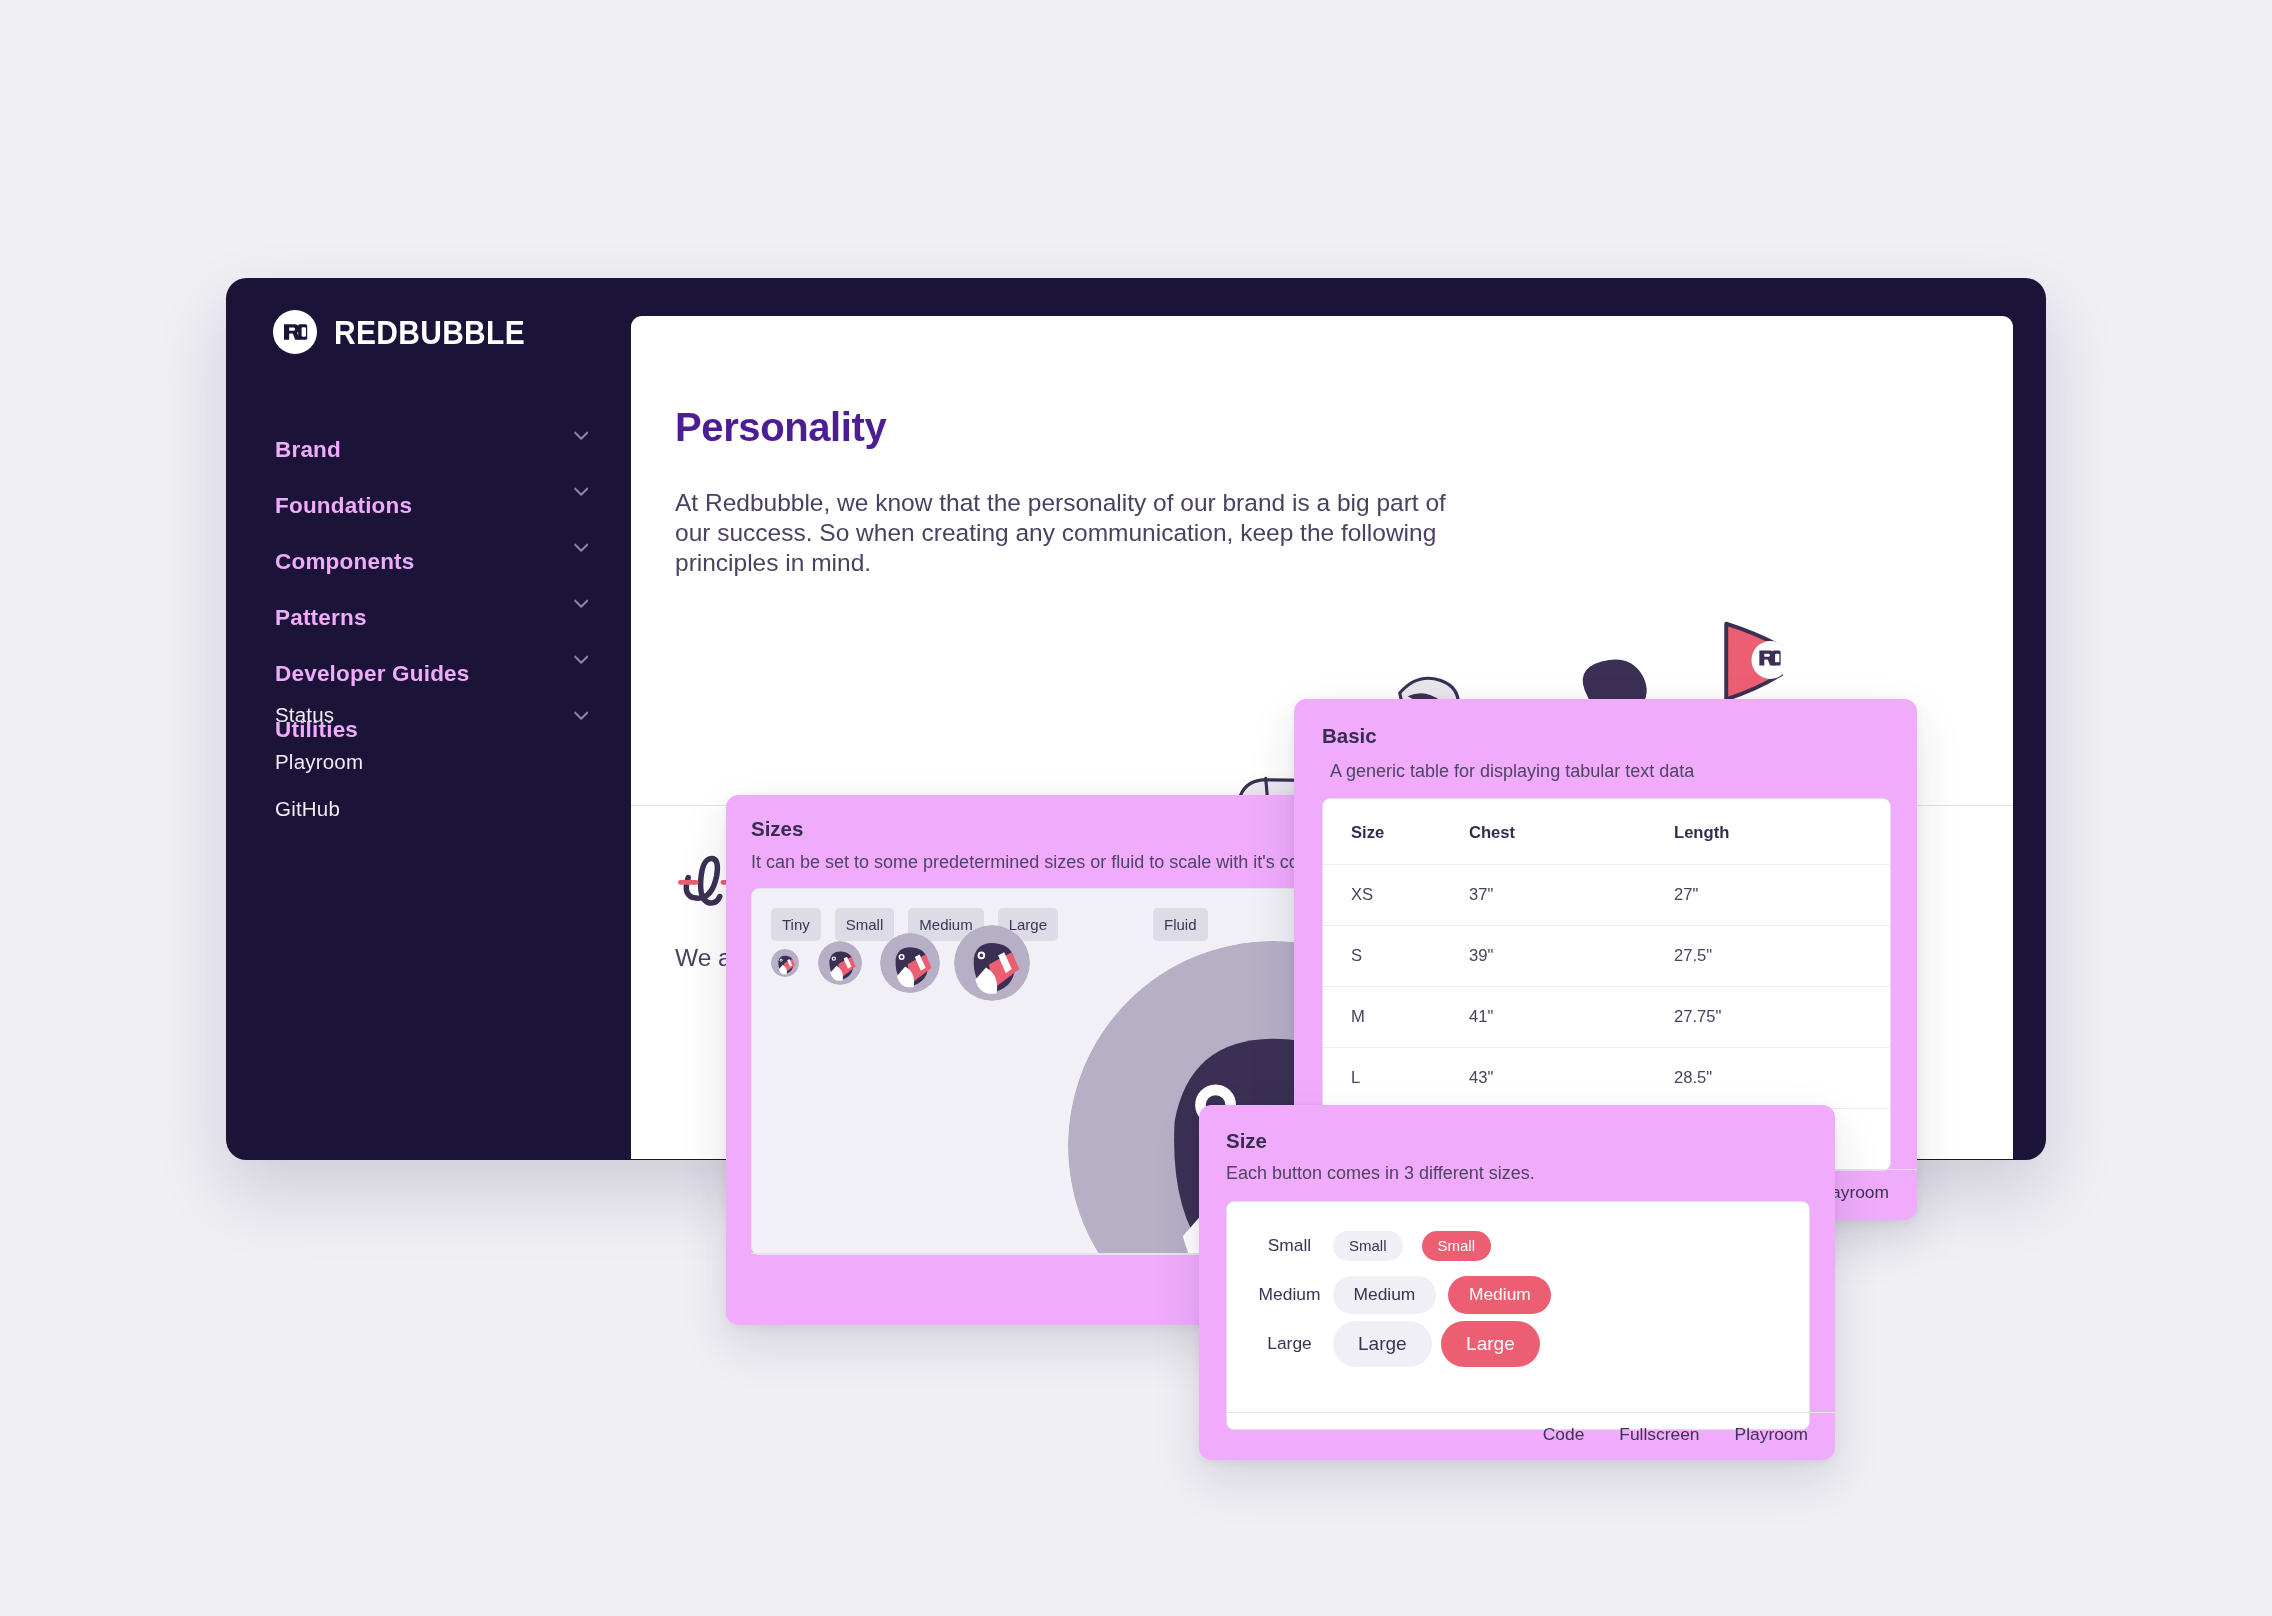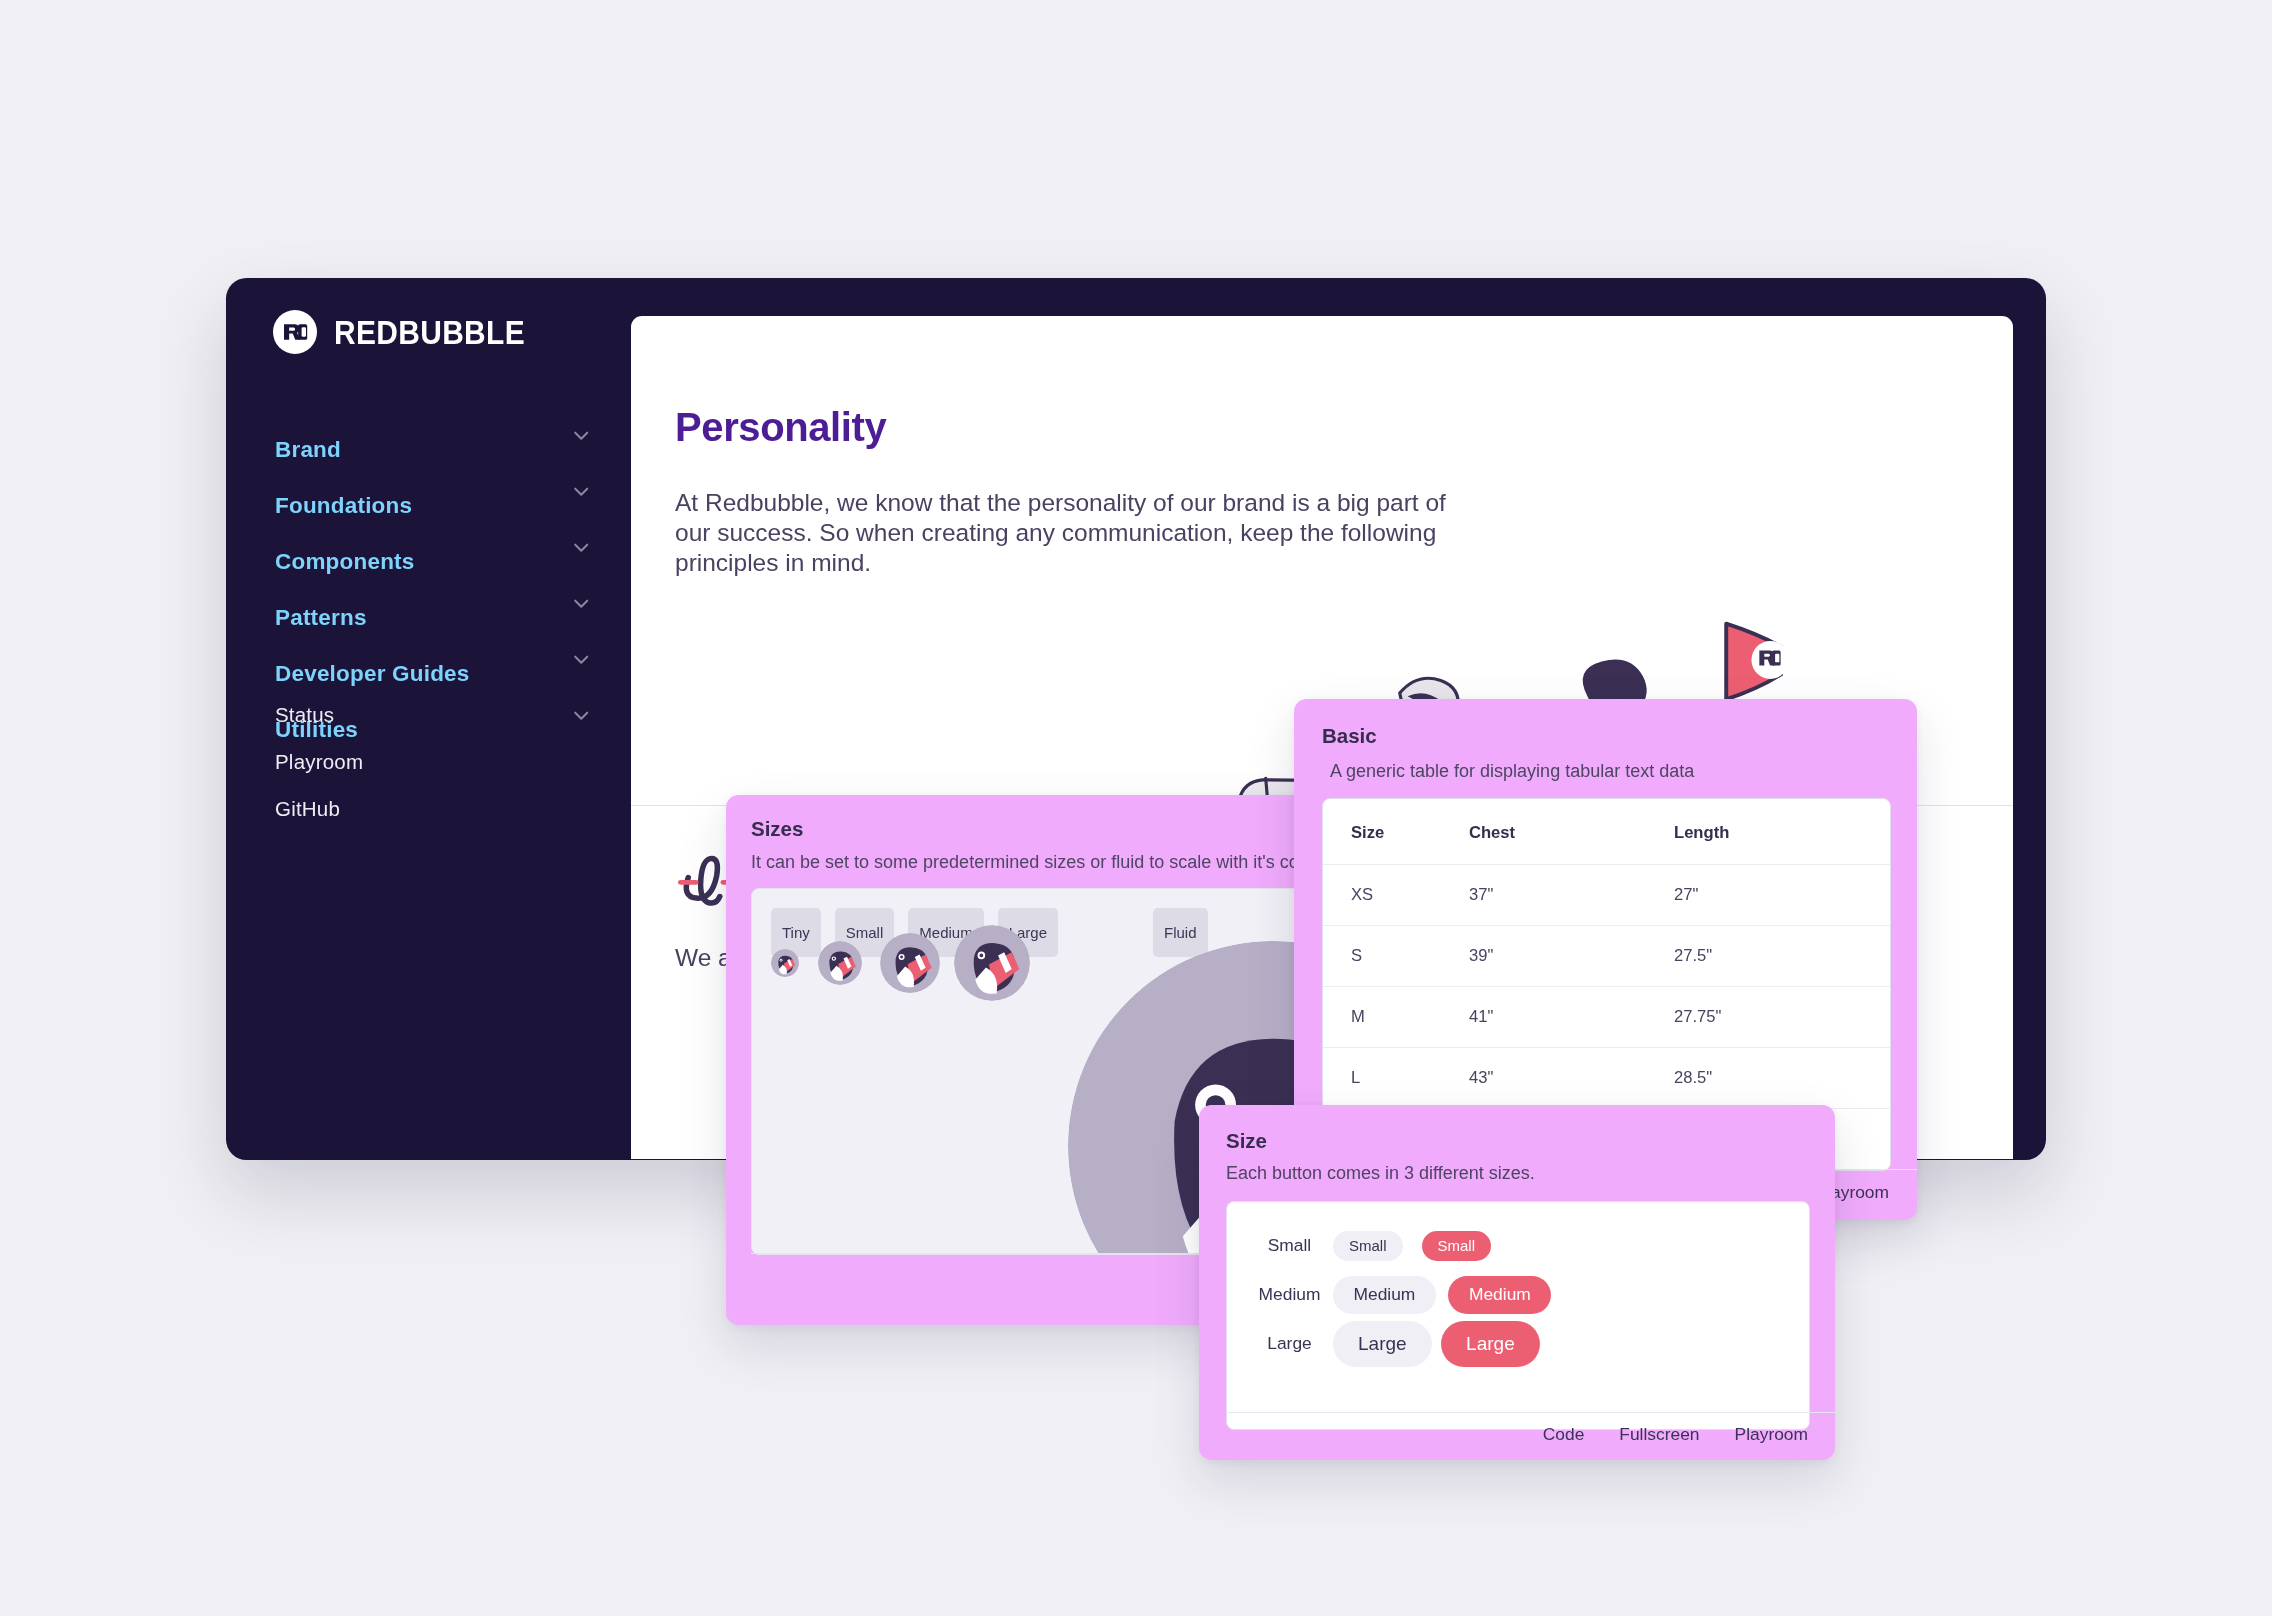--- a/index.html
+++ b/index.html
@@ -24,21 +24,21 @@
   .brand-mark{ width:44px; height:44px; }
   .brand-word{
     color:#ffffff; font-size:34px; letter-spacing:0.4px; font-weight:700;
     font-family:"Liberation Sans", sans-serif; transform:scaleX(.88); transform-origin:left center;
   }
   .nav{ position:absolute; left:49px; top:140px; width:316px; }
   .nav-item{
     display:flex; align-items:center; justify-content:space-between;
     height:35px; margin-bottom:21px; cursor:pointer;
   }
-  .nav-label{ color:#7dd3fc; font-size:22.5px; font-weight:700; letter-spacing:0.2px;margin-top:28px; }
+  .nav-label{ color:#f0abfc; font-size:22.5px; font-weight:700; letter-spacing:0.2px;margin-top:28px; }
   .chev{ width:20.5px; height:20.5px; opacity:.62; }
   .sub-nav{ position:absolute; left:49px; top:425px; width:316px; }
   .sub-item{ height:27px; margin-bottom:20px; cursor:pointer; }
   .sub-label{ color:#efedf4; font-size:20.5px; font-weight:400; letter-spacing:0.2px; }
 
   
   .content-panel{
     position:absolute; left:631px; top:316px; width:1382px; height:843px;
     background:#ffffff; border-radius:11px 11px 0 0; overflow:hidden;
   }
@@ -86,21 +86,21 @@
   #card-sizes .card-title{ position:absolute; left:25px; top:22px; }
   #card-sizes .card-desc{ position:absolute; left:25px; top:57px; }
   #card-sizes .demo-box{
     position:absolute; left:25px; top:93px; width:805px; height:365px;
     background:#f1f0f6; border-color:#e6e4ee; overflow:hidden;
   }
   #card-sizes .card-footer{ position:absolute; left:25px; top:458px; width:805px; height:47px; }
   .chip{
     display:inline-flex; align-items:center; justify-content:center;
     background:#dddce6; color:#3e3456; border-radius:4.7px;
-    font-size:15px; padding:12px 11px; height:25px;
+    font-size:15px; padding:4px 11px; height:25px;
   }
   .avatar-circ{ border-radius:50%; overflow:hidden; display:block; }
 
   
   #card-basic{ left:1294px; top:699px; width:623px; height:521px; }
   #card-basic .card-title{ position:absolute; left:28px; top:25px; }
   #card-basic .card-desc{ position:absolute; left:28px; top:62px;margin-left:8px; }
   #card-basic .demo-box{
     position:absolute; left:28px; top:99px; width:567px; height:371px;
     overflow:hidden;

